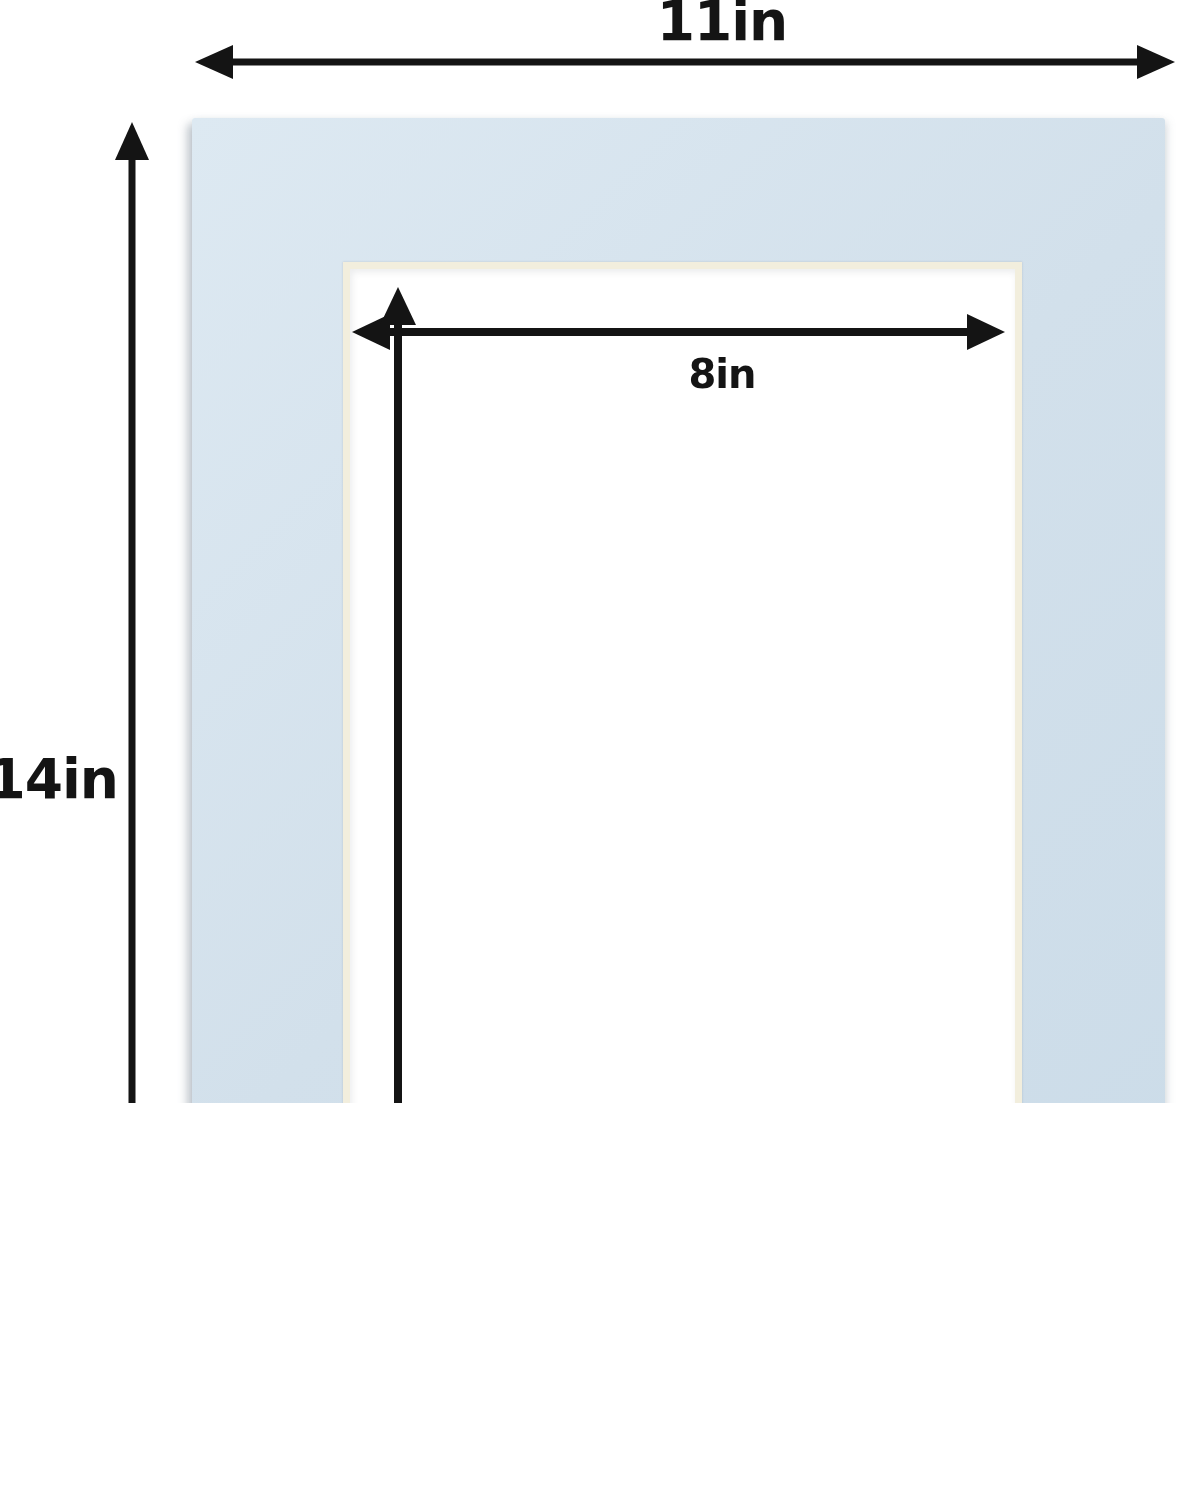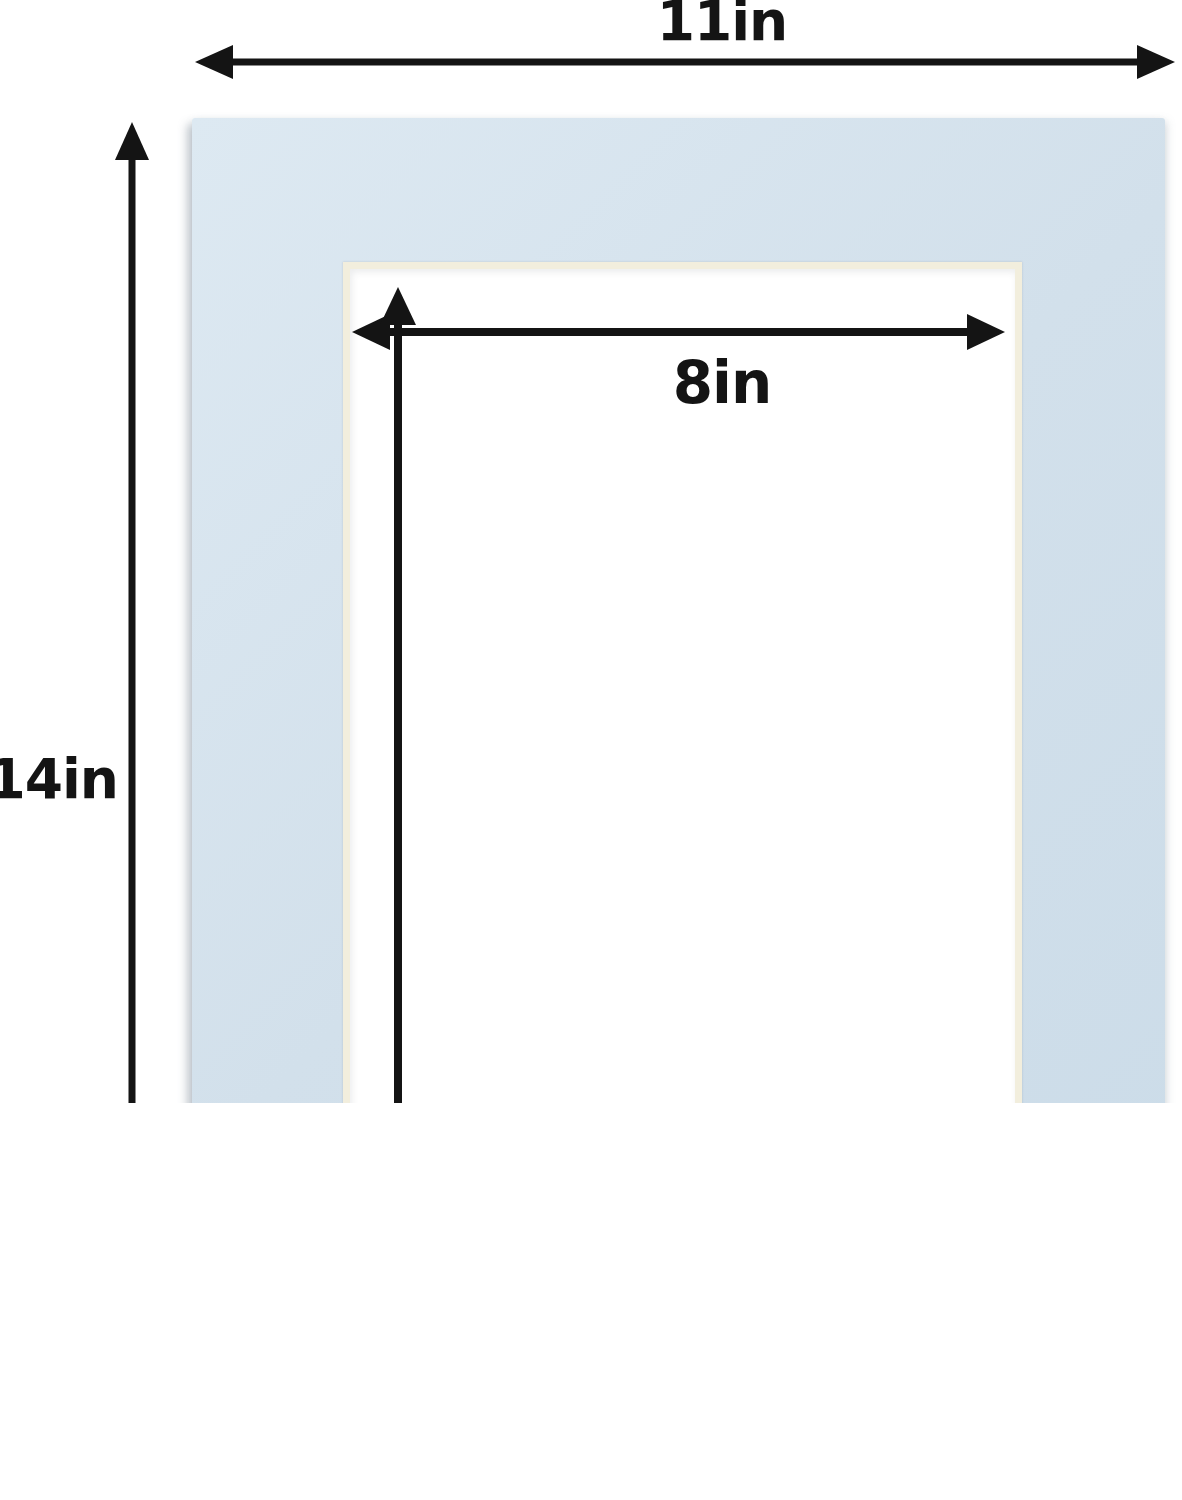--- a/index.html
+++ b/index.html
@@ -47,21 +47,21 @@
   .dim-label{
     position:absolute;
     color:var(--arrow-ink);
     font-weight:700;
     line-height:1;
     letter-spacing:-1px;
     white-space:nowrap;
   }
   .label-outer-width{left:722px; top:-6px; font-size:55px; transform:translateX(-50%);}
   .label-outer-height{left:118px; top:752px; font-size:55px; transform:translateX(-100%);}
-  .label-opening-width{left:722px; top:354px; font-size:58px; transform:translateX(-50%);}
+  .label-opening-width{left:722px; top:354px; font-size:40px; transform:translateX(-50%);}
   .label-opening-height{left:425px; top:745px; font-size:68px;}
 </style>
 </head>
 <body>
 
 <div class="canvas">
 
   <div class="mat"></div>
 
   <div class="opening"></div>

